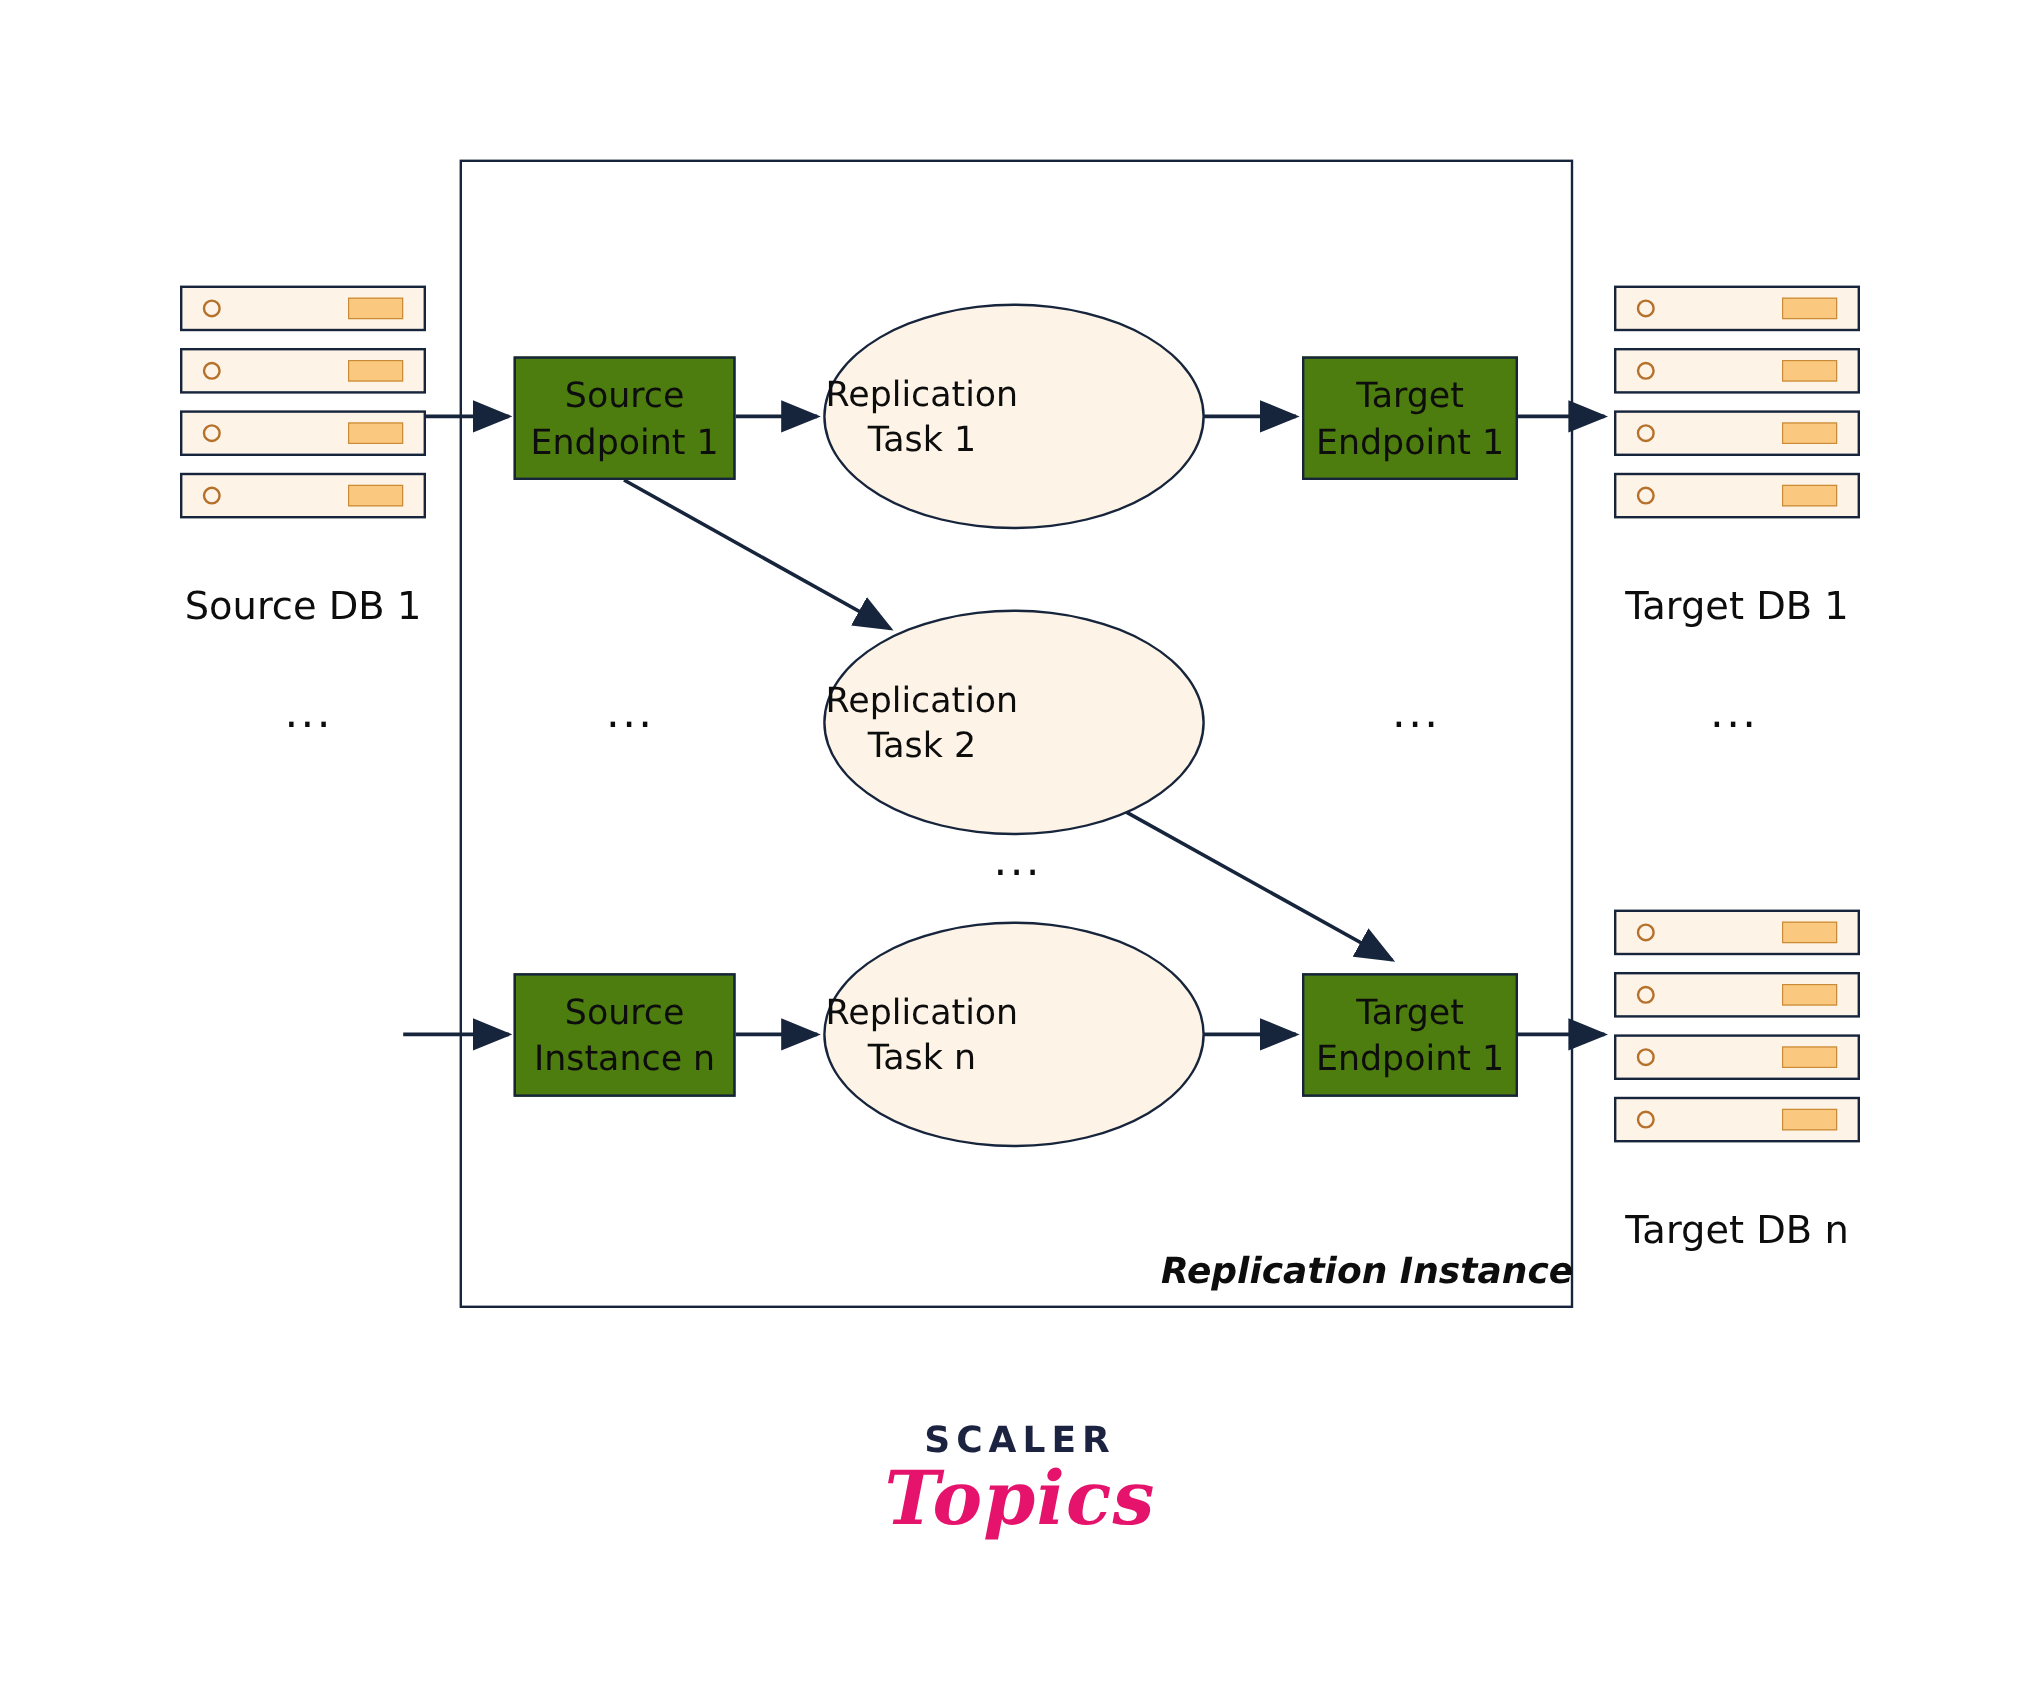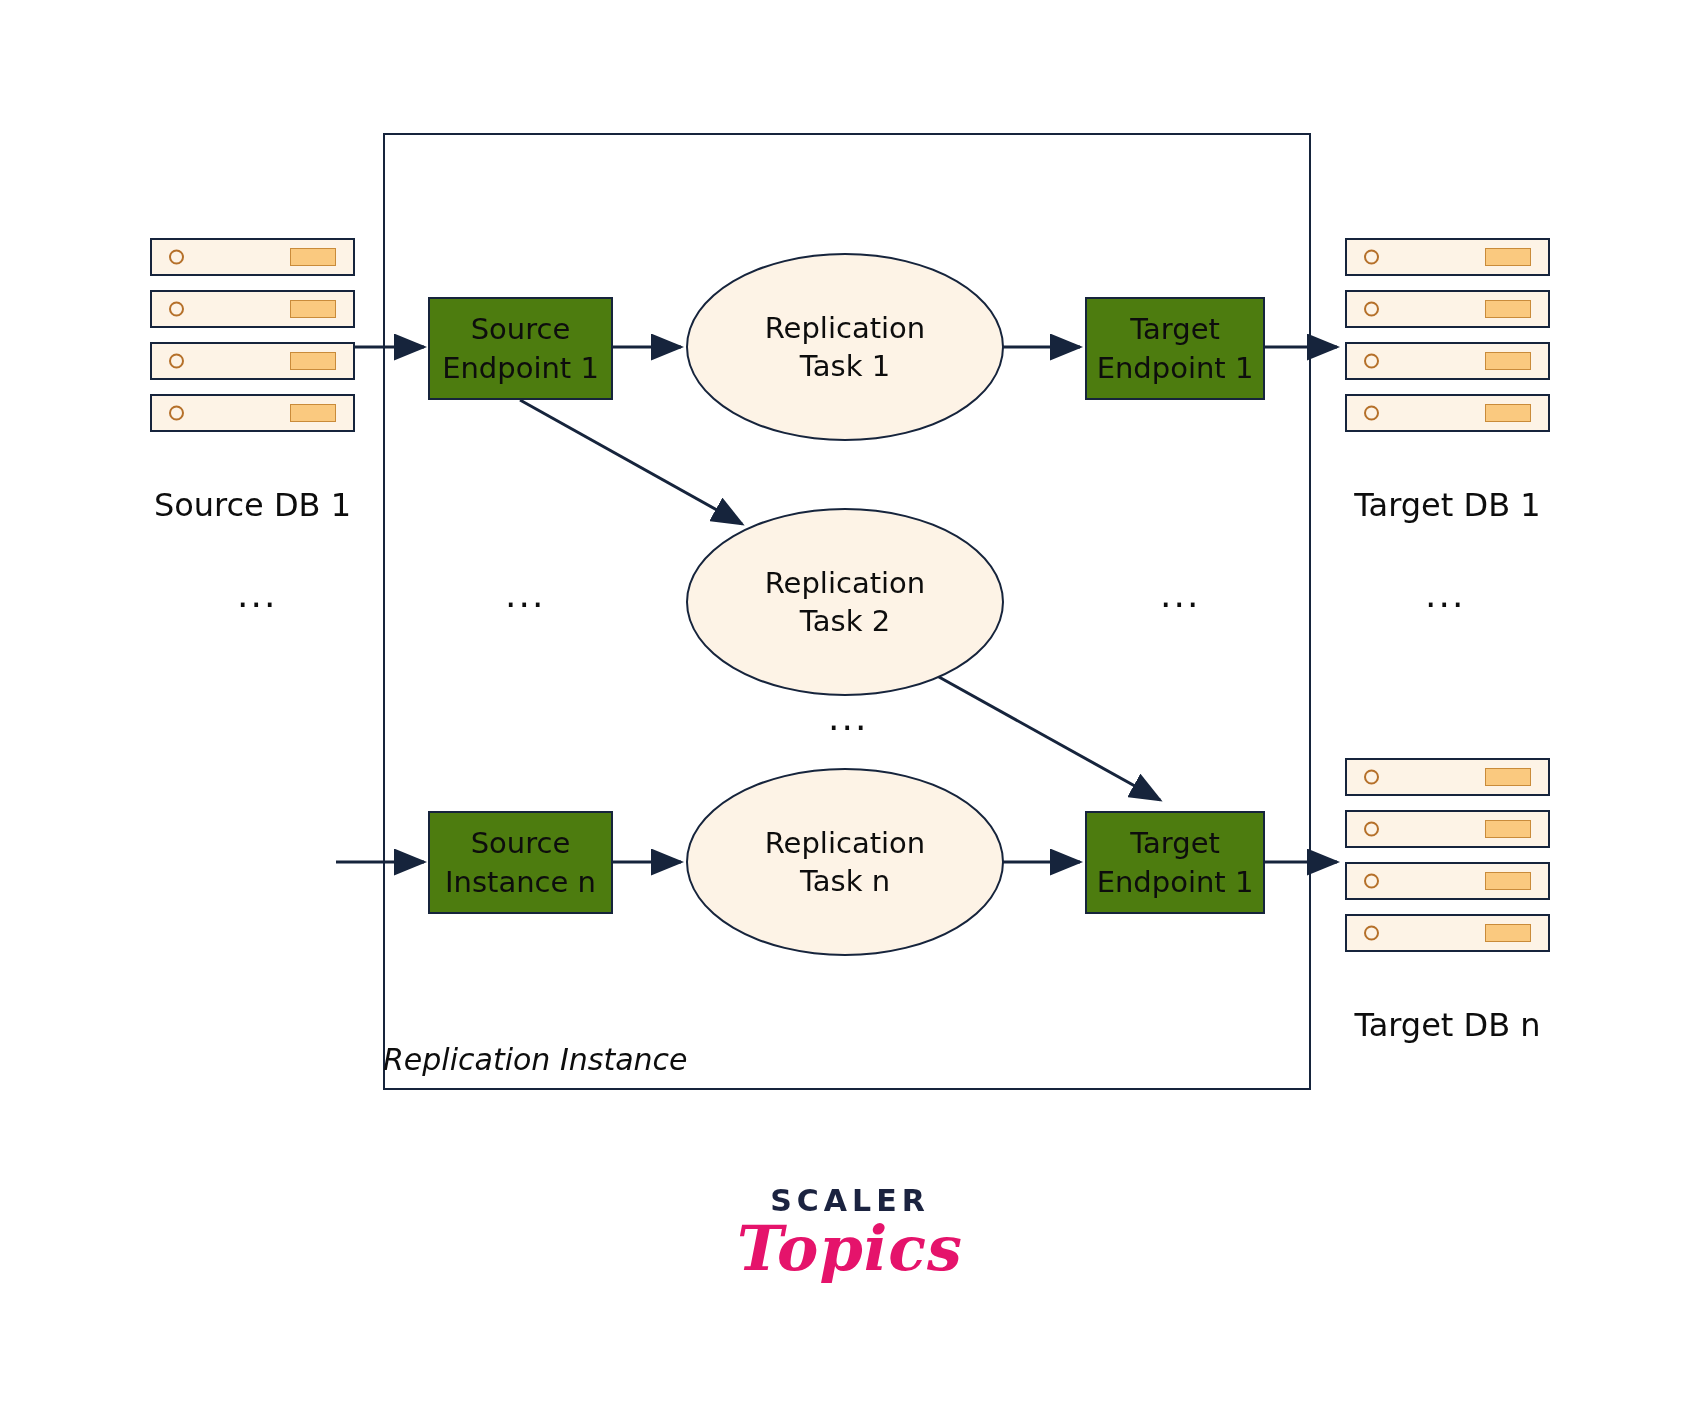--- a/index.html
+++ b/index.html
@@ -20,28 +20,28 @@
   .rack-label{position:absolute;width:100%;text-align:center;font-size:32px;
              color:#0d0d0d;white-space:nowrap;left:0;}
 
   
   .node-box{position:absolute;background:#4d7c0f;border:2.5px solid #16243c;
             box-sizing:border-box;display:flex;align-items:center;
             justify-content:center;text-align:center;font-size:29px;
             line-height:1.32;color:#0d0d0d;}
   .node-ellipse{position:absolute;background:#fdf3e6;border:2.5px solid #16243c;
             box-sizing:border-box;border-radius:50%;display:flex;
-            align-items:center;justify-content:center;text-align:center;
+            align-items:center;text-align:center;
             font-size:29px;line-height:1.32;color:#0d0d0d;}
 
   
   .instance-box{position:absolute;border:2.5px solid #16243c;box-sizing:border-box;
             background:transparent;}
   .instance-label{position:absolute;font-size:30px;font-style:italic;
-            color:#0d0d0d;white-space:nowrap;text-align:left;}
+            color:#0d0d0d;white-space:nowrap;text-align:right;font-weight:bold;}
 
   
   .dots{position:absolute;font-size:36px;color:#0d0d0d;letter-spacing:2px;
         line-height:1;white-space:nowrap;}
 
   
   .arrows{position:absolute;left:0;top:0;width:1700px;height:1408px;
           pointer-events:none;}
 
   

